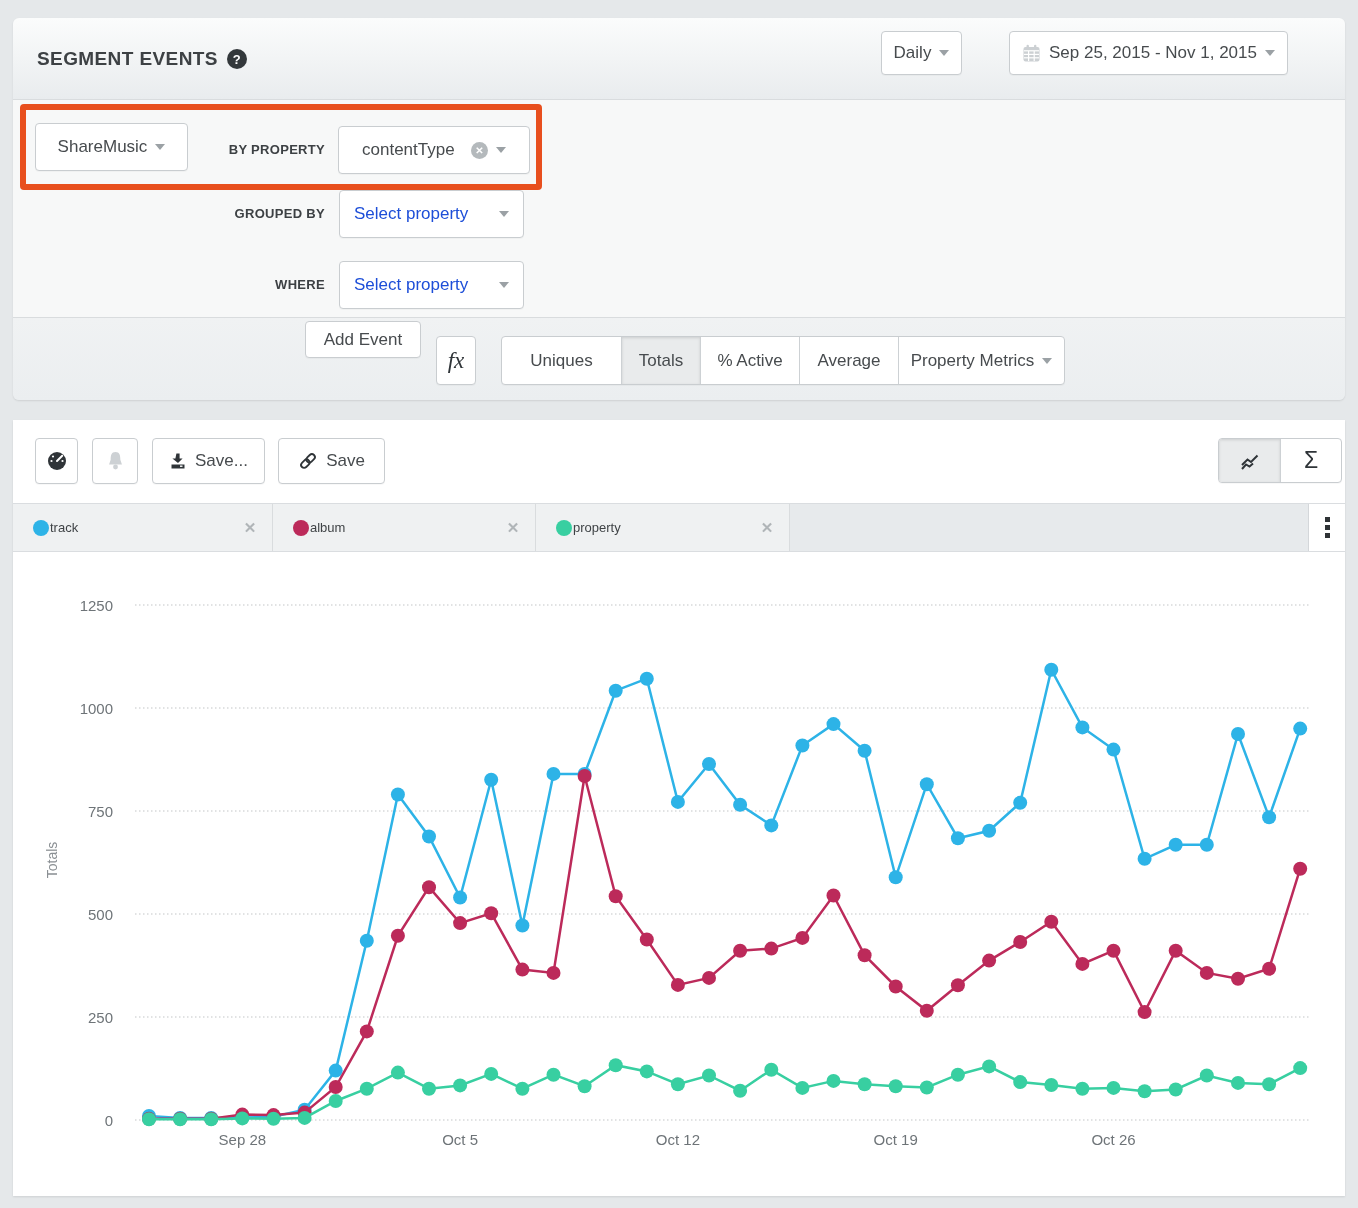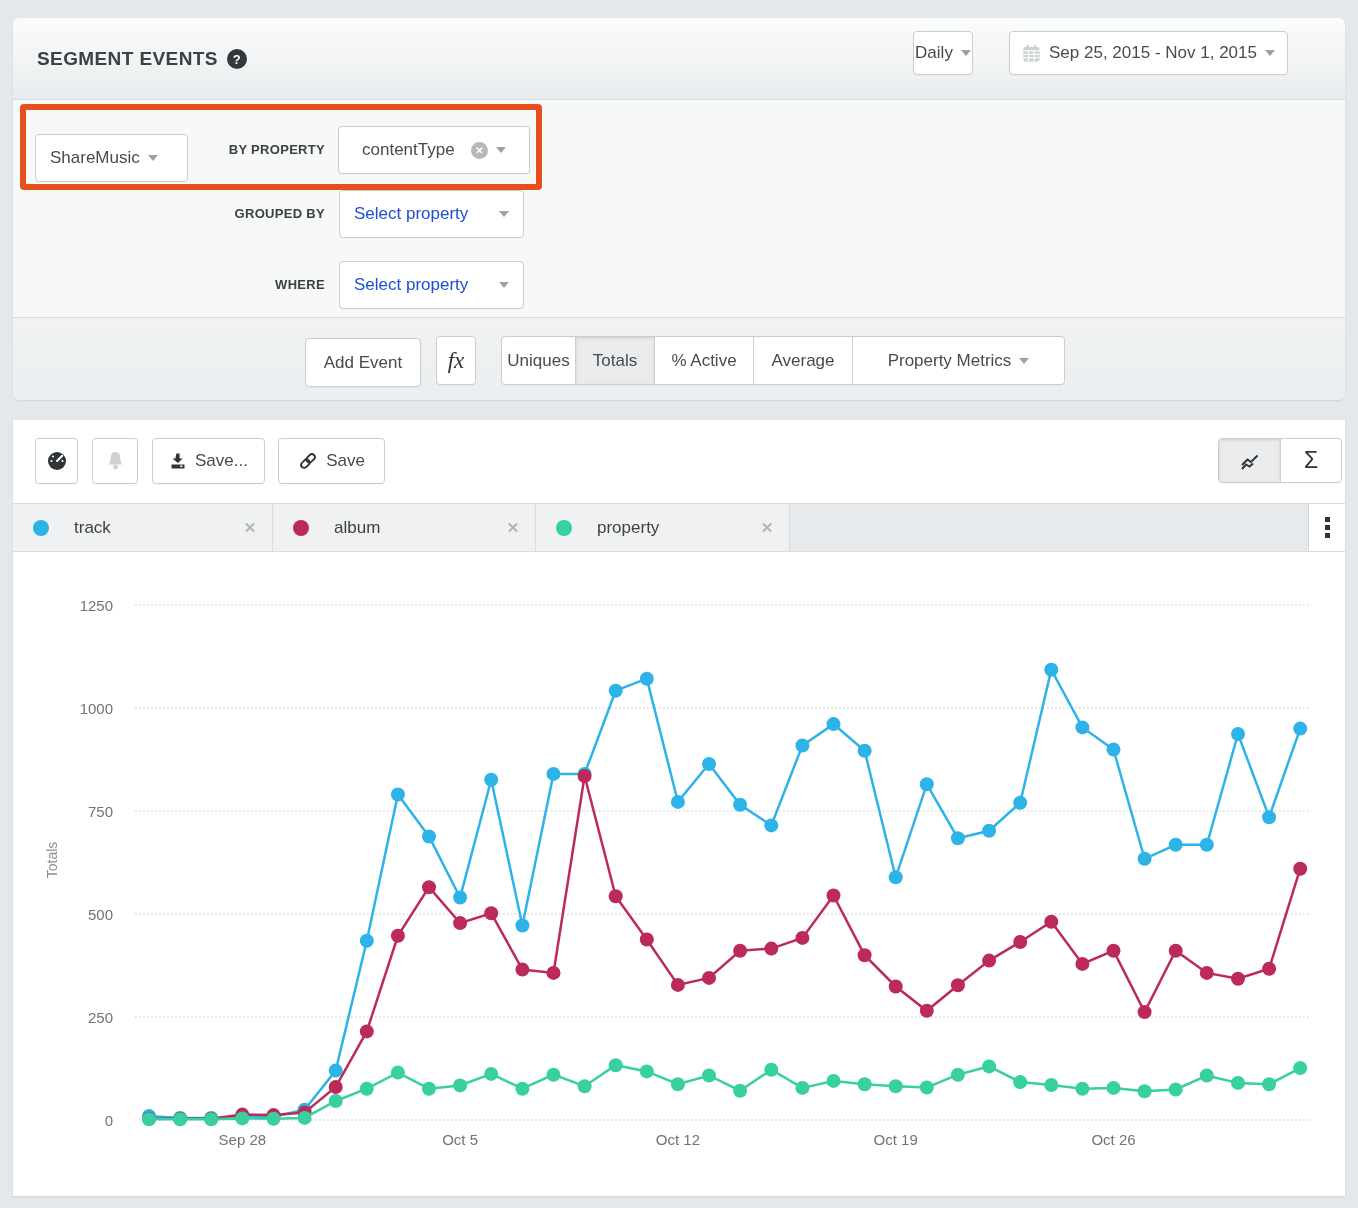--- a/index.html
+++ b/index.html
@@ -18,39 +18,39 @@
   .clear-x{display:inline-flex;align-items:center;justify-content:center;width:17px;height:17px;border-radius:50%;background:#b4b9bc;color:#fff;font-size:10px;font-weight:bold}
   .annotation{position:absolute;left:7px;top:86px;width:522px;height:86px;border:6px solid #e84f1e;border-radius:4px;z-index:5;box-sizing:border-box}
   .seg-group{position:absolute;display:flex;background:#fff;border:1px solid #c9cdd0;border-radius:4px;box-sizing:border-box;overflow:hidden;box-shadow:0 1px 1px rgba(0,0,0,.03)}
   .seg{display:flex;align-items:center;justify-content:center;gap:8px;font-size:17px;color:#474b4e;border-right:1px solid #cdd1d4;box-sizing:border-box;height:100%}
   .seg:last-child{border-right:none}
   .seg.selected{background:#e9ebec;box-shadow:inset 0 1px 3px rgba(0,0,0,.12)}
   #chart-panel{left:13px;top:420px;width:1332px;height:776px;background:#fff;border-radius:0;box-shadow:0 1px 2px rgba(0,0,0,.10)}
   .legend-row{position:absolute;left:0;top:83px;width:100%;height:49px;background:#e7eaec;border-top:1px solid #dadde0;border-bottom:1px solid #dadde0;box-sizing:border-box;display:flex}
   .ltab{position:relative;background:#eff1f2;border-right:1px solid #d9dcde;box-sizing:border-box;display:flex;align-items:center}
   .ldot{width:16px;height:16px;border-radius:50%;margin-left:20px}
-  .llabel{font-size:17px;color:#3f4346;margin-left:25px}
+  .llabel{font-size:13px;color:#3f4346;margin-left:1px}
   .lclose{position:absolute;right:14px;top:50%;margin-top:-8px;width:16px;height:16px;color:#b0b5b8;font-size:15px;font-weight:bold;text-align:center;line-height:16px}
   .kebab{margin-left:auto;width:37px;background:#fff;border-left:1px solid #d4d7da;box-sizing:border-box;display:flex;flex-direction:column;align-items:center;justify-content:center;gap:3px}
   .kdot{width:5px;height:5px;background:#2f3336}
   #chart-svg{position:absolute;left:0;top:132px}
   .fx{font-family:"Liberation Serif",serif;font-style:italic;font-size:23px;color:#2f3438}
 </style>
 </head>
 <body>
 
 <div class="page">
 
   <div class="panel" id="top-panel">
     <div class="header">
       <div class="page-title">
         <span>SEGMENT EVENTS</span>
         <span class="help-icon">?</span>
       </div>
-      <div class="btn" style="left:900px;top:13px;width:60px;height:44px">
+      <div class="btn" style="left:868px;top:13px;width:81px;height:44px">
         <span>Daily</span>
         <span class="caret"></span>
       </div>
       <div class="btn" style="left:996px;top:13px;width:279px;height:44px;">
         <svg width="19" height="19" viewBox="0 0 19 19">
             <rect x="1.5" y="3" width="16" height="14.5" rx="2" fill="#ccd0d3"></rect>
             <rect x="4.5" y="0.8" width="2.4" height="4" rx="1.2" fill="#ccd0d3"></rect>
             <rect x="12" y="0.8" width="2.4" height="4" rx="1.2" fill="#ccd0d3"></rect>
             <g stroke="#fff" stroke-width="1.2">
               <line x1="2" y1="6.8" x2="17" y2="6.8"></line>
@@ -61,21 +61,21 @@
             </g>
           </svg>
         <span>Sep 25, 2015 - Nov 1, 2015</span>
         <span class="caret"></span>
       </div>
     </div>
 
     <div class="query"></div>
     <div class="annotation" style="border-color: rgb(232, 79, 30);"></div>
 
-    <div class="btn" style="left:22px;top:116px;width:153px;height:48px;justify-content:flex-start;padding:0 14px;z-index:6">
+    <div class="btn" style="left:22px;top:105px;width:153px;height:48px;justify-content:center;padding:0 14px;z-index:6">
       <span>ShareMusic</span>
       <span class="caret"></span>
     </div>
     <div class="qlabel" style="left:120px;top:108px;width:192px;z-index:6">BY PROPERTY</div>
     <div class="btn" style="left:325px;top:108px;width:192px;height:48px;justify-content:space-between;padding:0 23px;z-index:6">
       <span>contentType</span>
       <span style="display:flex;align-items:center;gap:8px">
         <span class="clear-x">✕</span>
         <span class="caret"></span>
       </span>
@@ -87,28 +87,28 @@
       <span class="caret"></span>
     </div>
 
     <div class="qlabel" style="left:120px;top:243px;width:192px">WHERE</div>
     <div class="btn" style="left:326px;top:243px;width:185px;height:48px;justify-content:space-between;padding:0 14px">
       <span class="placeholder">Select property</span>
       <span class="caret"></span>
     </div>
 
     <div class="tbar"></div>
-    <div class="btn" style="left:292px;top:320px;width:116px;height:49px">
+    <div class="btn" style="left:292px;top:303px;width:116px;height:37px">
       <span>Add Event</span>
     </div>
     <div class="btn" style="left:423px;top:318px;width:40px;height:49px">
       <span class="fx">fx</span>
     </div>
     <div class="seg-group" style="left:488px;top:318px;width:564px;height:49px">
-      <div class="seg" style="width:74px">
+      <div class="seg" style="width:120px">
           <span>Uniques</span>
         </div>
       <div class="seg selected" style="width:79px">
           <span>Totals</span>
         </div>
       <div class="seg" style="width:99px">
           <span>% Active</span>
         </div>
       <div class="seg" style="width:99px">
           <span>Average</span>

